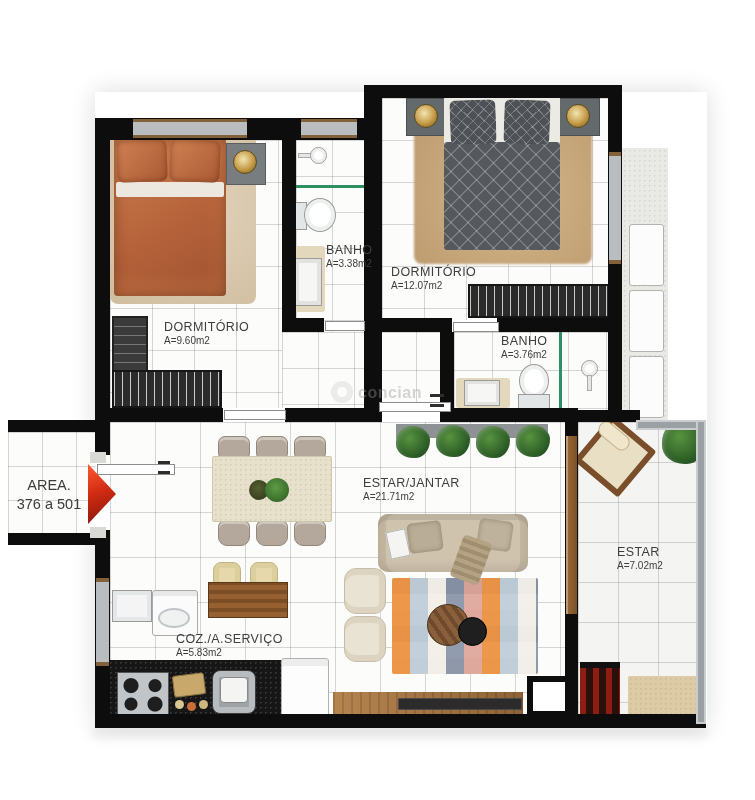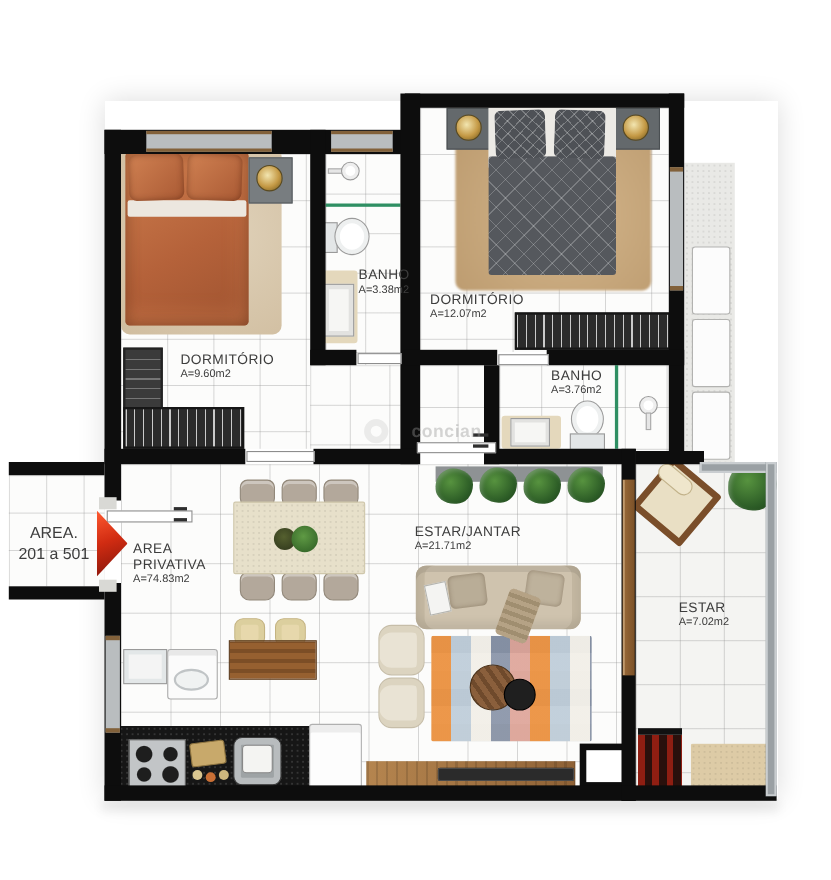--- a/index.html
+++ b/index.html
@@ -203,34 +203,34 @@
     <div class="rarea">A=3.38m2</div>
   </div>
   <div class="room-label" style="left:391px;top:265px;">
     <div class="rname">DORMITÓRIO</div>
     <div class="rarea">A=12.07m2</div>
   </div>
   <div class="room-label" style="left:501px;top:334px;">
     <div class="rname">BANHO</div>
     <div class="rarea">A=3.76m2</div>
   </div>
-  <div class="room-label" style="left:121px;top:492px;width:70px;">
-    <div class="rname">AREA PRIVATIVA</div>
-    <div class="rarea">A=74.83m2</div>
-  </div>
-  <div class="room-label" style="left:377px;top:476px;">
+  <div class="room-label" style="left:363px;top:476px;">
     <div class="rname">ESTAR/JANTAR</div>
     <div class="rarea">A=21.71m2</div>
   </div>
   <div class="room-label" style="left:617px;top:545px;">
     <div class="rname">ESTAR</div>
     <div class="rarea">A=7.02m2</div>
   </div>
+  <div class="room-label" style="left:176px;top:632px;">
+    <div class="rname">COZ./A.SERVIÇO</div>
+    <div class="rarea">A=5.83m2</div>
+  </div>
 
   <div class="room-label" style="left:8px;top:476px;width:82px;text-align:center;font-size:14.5px;line-height:1.3;">
     <div>AREA.</div>
-    <div>201 a 501</div>
+    <div>376 a 501</div>
   </div>
 
   <div class="abs" style="left:331px;top:381px;width:22px;height:22px;border-radius:50%;border:6px solid rgba(160,160,160,.18);box-sizing:border-box;z-index:8;"></div>
-  <div class="watermark" style="left:358px;top:384px;margin-left:16px;">concian</div>
+  <div class="watermark" style="left:358px;top:384px;">concian</div>
 
 </div>
 
 </body></html>

